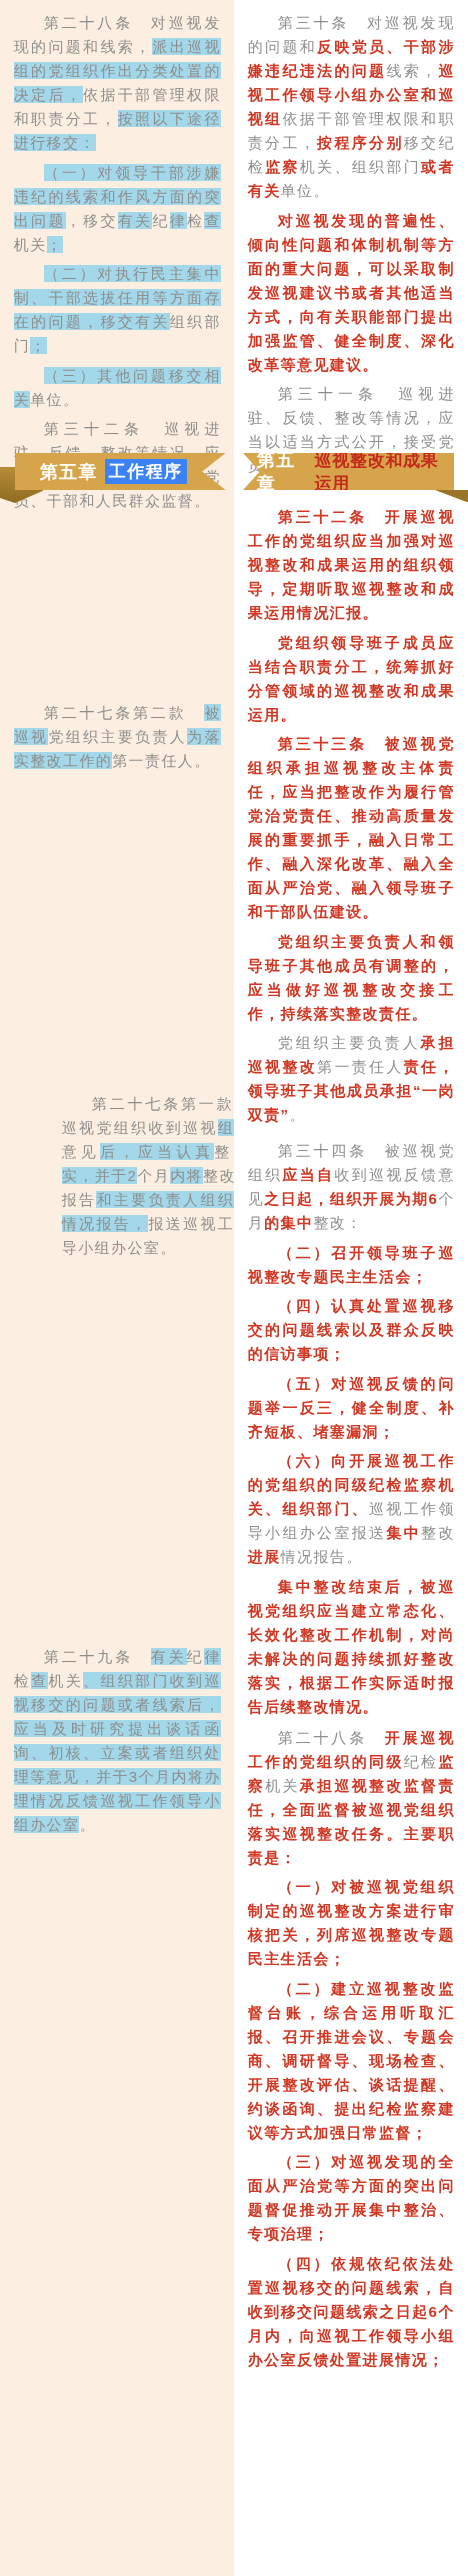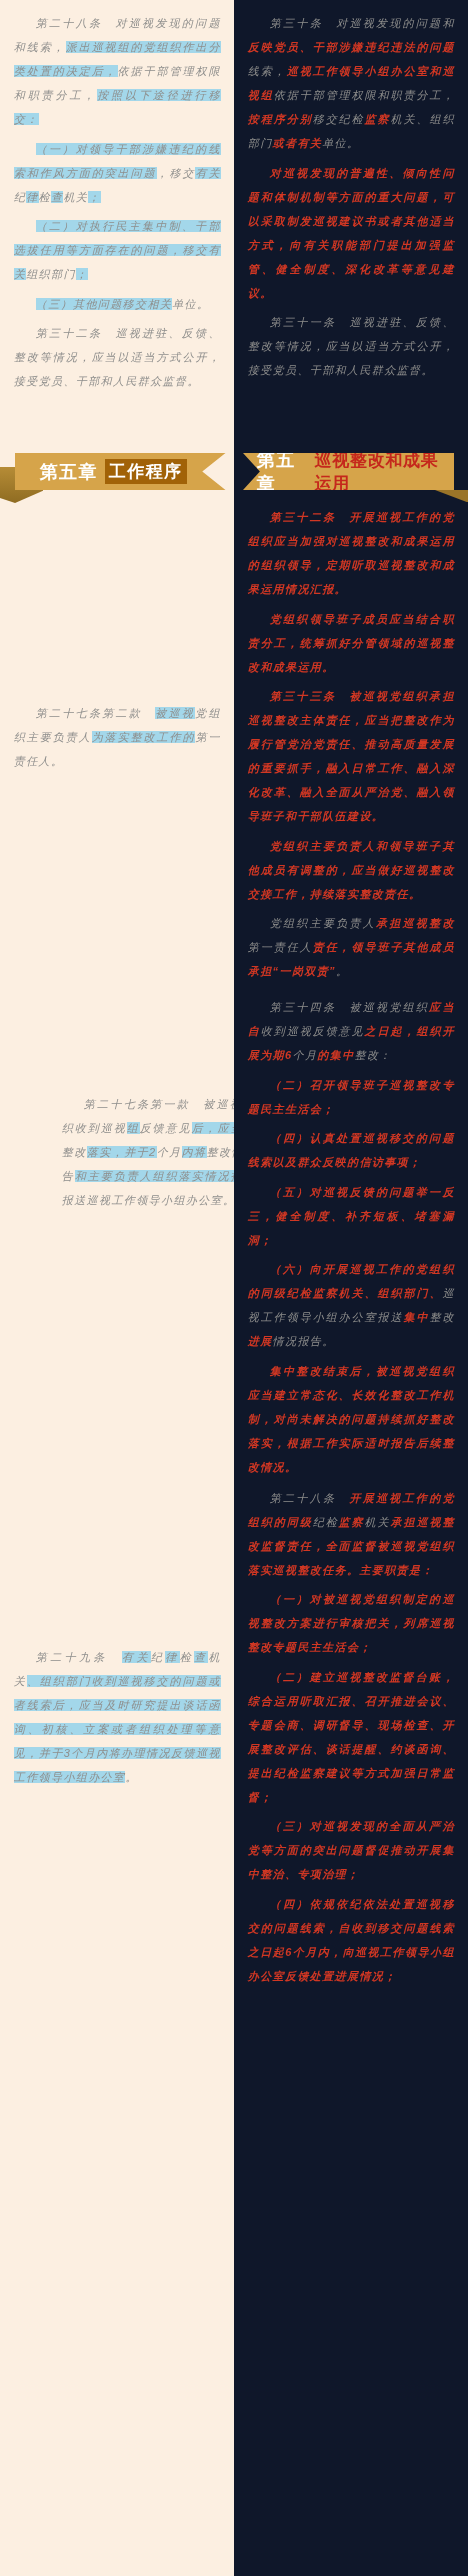--- a/index.html
+++ b/index.html
@@ -1,42 +1,42 @@
 <!DOCTYPE html>
 <html style="font-size:11px"><head>
 <meta charset="utf-8">
 <style>
   html,body{margin:0;padding:0;}
   body{font-family:"Liberation Sans","DejaVu Sans",sans-serif;}
   #canvas{position:relative;width:468px;height:2576px;overflow:hidden;background:#fcefe1;}
   .col{position:absolute;top:0;height:100%;width:234px;}
   .col-left{left:0;background:#fcefe1;}
-  .col-right{left:234px;background:#0f172a;}
+  .col-right{left:234px;background:#ffffff;}
   .group{position:absolute;left:13.8px;width:207px;}
-  .para{margin:0 0 5.5px 0;font-size:11px;line-height:24px;letter-spacing:1.4px;
-        color:#8e8e8c;text-align:justify;text-indent:2em;font-style:italic;}
+  .para{margin:0 0 5.5px 0;font-size:15px;line-height:24px;letter-spacing:1.4px;
+        color:#8e8e8c;text-align:justify;text-indent:2em;}
   .para span{}
   .hl{background:#a3d7ea;}
   .red{color:#d13723;font-weight:700;}
   
   .banner-row{position:absolute;left:0;top:0;width:468px;height:0;}
   .fold{position:absolute;background:linear-gradient(180deg,#b68c36,#8f6c22);}
   .fold-left{left:0;top:467px;width:43px;height:36px;
              clip-path:polygon(0 0,100% 0,100% 66%,35% 100%,0 86%);}
   .fold-right{left:435px;top:490px;width:33px;height:12.4px;background:#9a7428;
              clip-path:polygon(0 0,100% 0,100% 100%);}
   .band{position:absolute;top:453px;height:37px;background:#d6a44a;
         display:flex;align-items:center;justify-content:center;gap:6.9px;}
   .band-left{left:14.5px;width:211px;
         clip-path:polygon(0 0,100% 0,89% 50%,100% 100%,0 100%);padding-right:13.8px;box-sizing:border-box;}
   .band-right{left:243px;width:211px;
         clip-path:polygon(0 0,100% 0,100% 100%,0 100%,8% 50%);padding-left:13.8px;box-sizing:border-box;}
   .chapter-num{color:#ffffff;font-weight:700;font-size:18px;letter-spacing:1.4px;
                font-family:"Liberation Serif","DejaVu Serif",serif;}
-  .chapter-title-old{background:#a16207;color:#ffffff;font-weight:700;font-size:17px;
+  .chapter-title-old{background:#3b82f6;color:#ffffff;font-weight:700;font-size:17px;
                letter-spacing:1.4px;padding:0.7px 4.1px;
                font-family:"Liberation Serif","DejaVu Serif",serif;}
   .chapter-title-new{color:#c5281c;font-weight:700;font-size:17px;letter-spacing:0.7px;
                font-family:"Liberation Serif","DejaVu Serif",serif;}
 </style>
 </head>
 <body>
 
 <div id="canvas">
 

